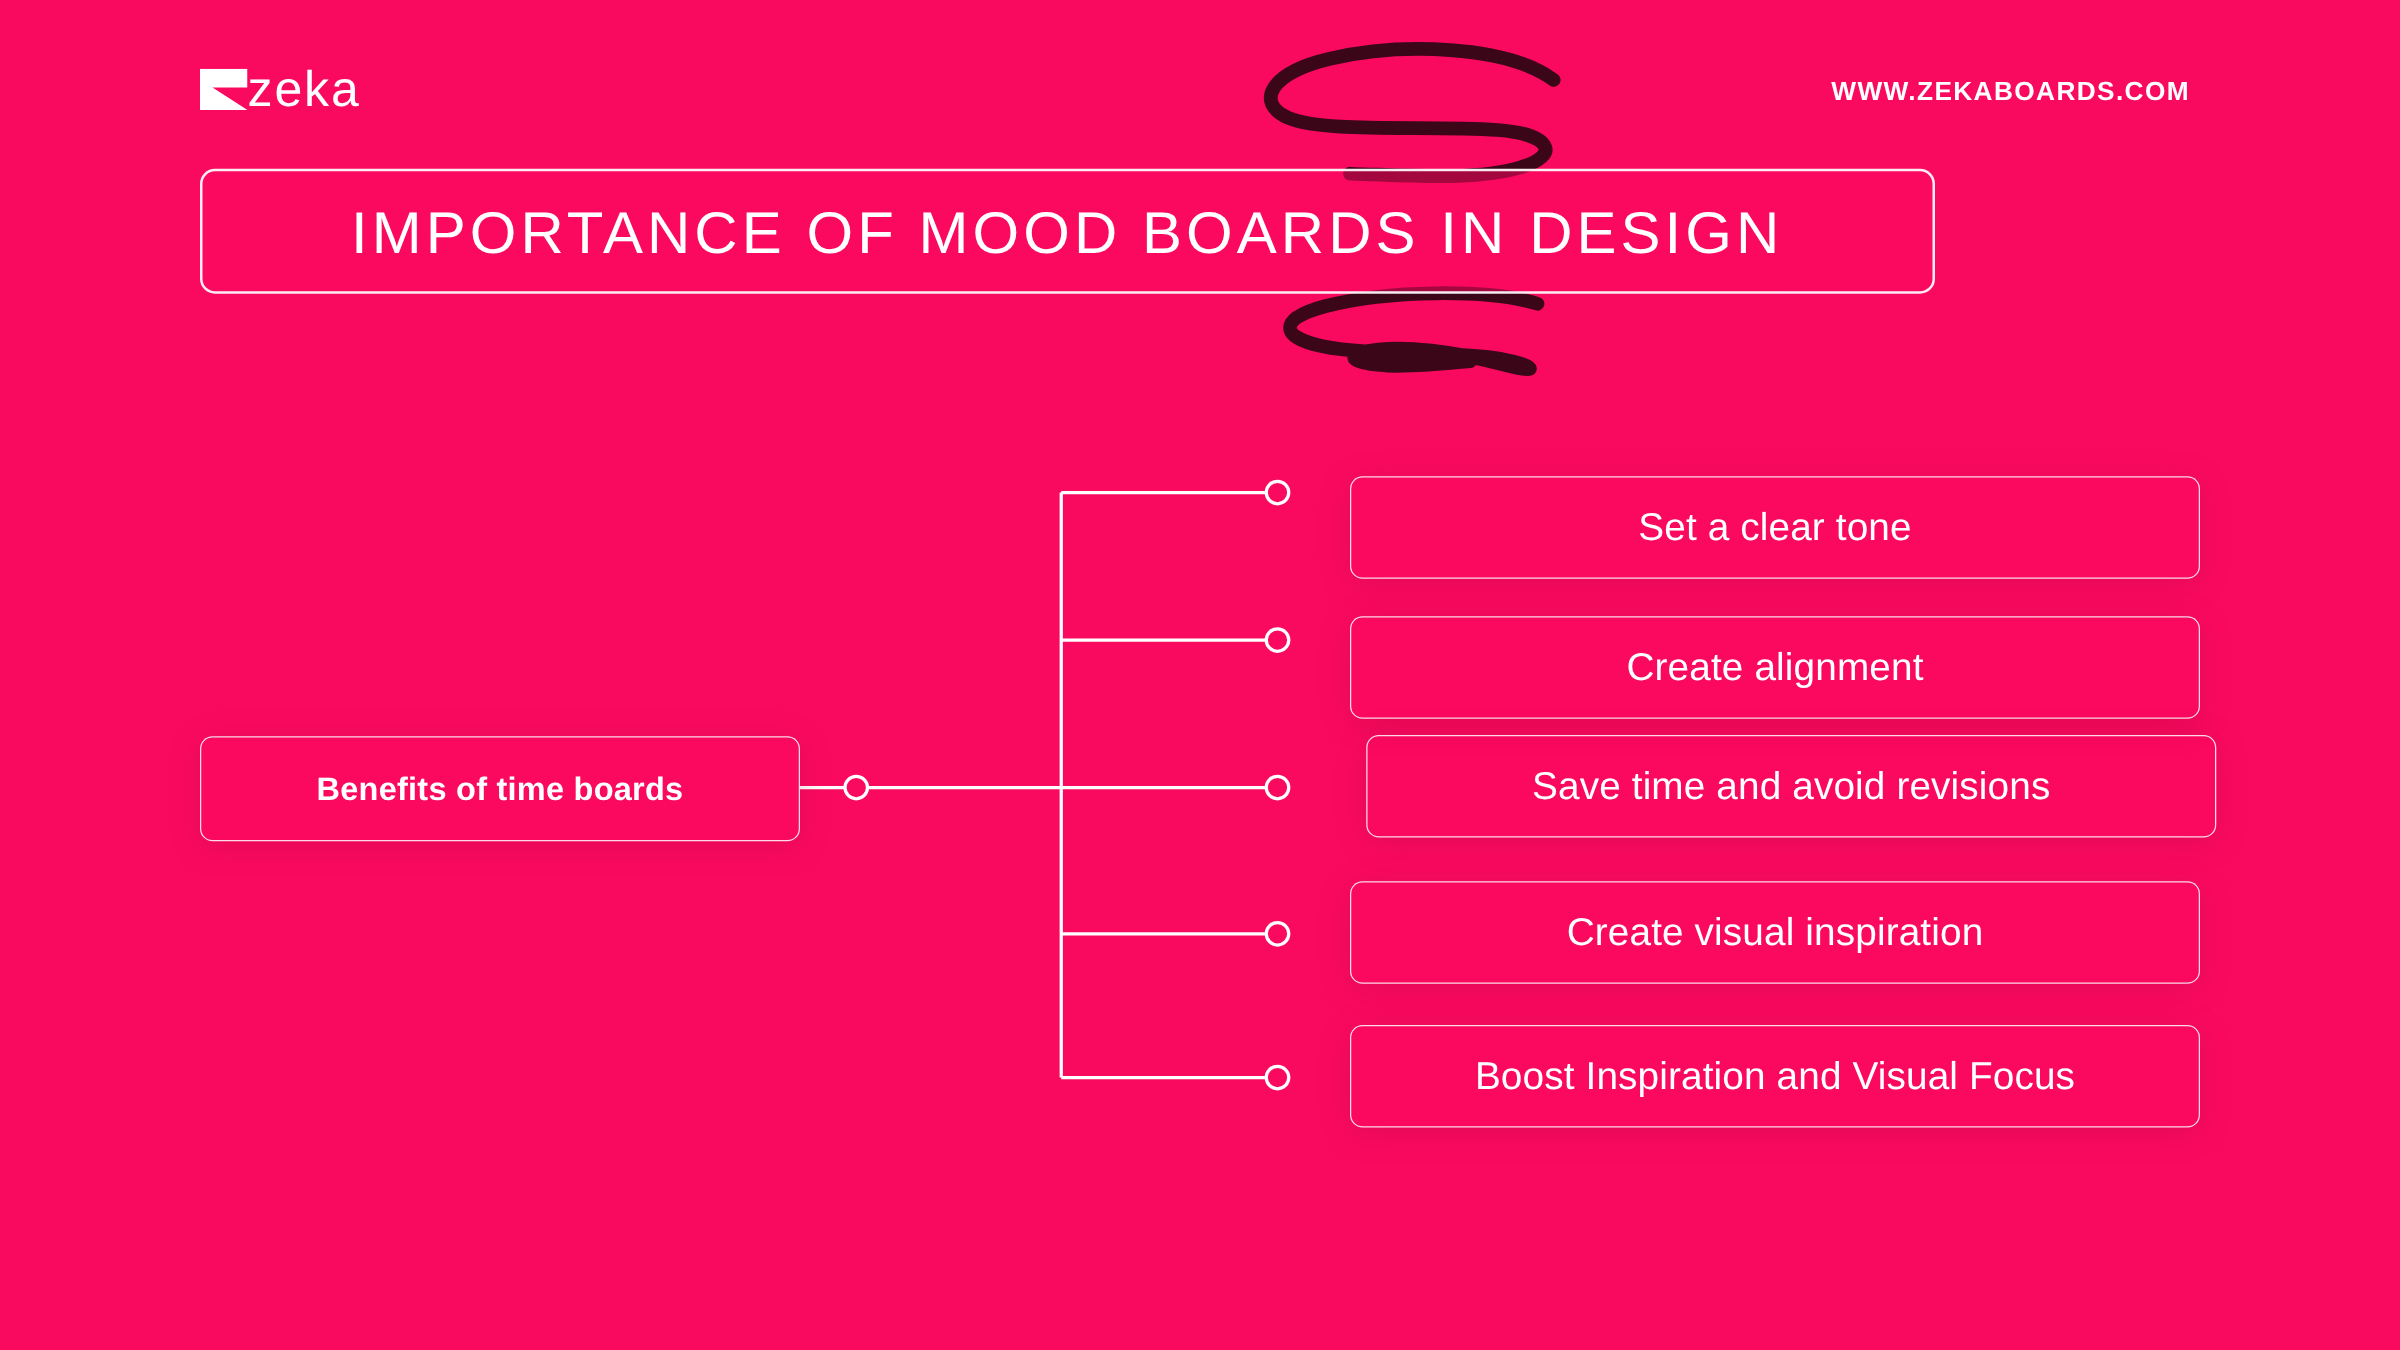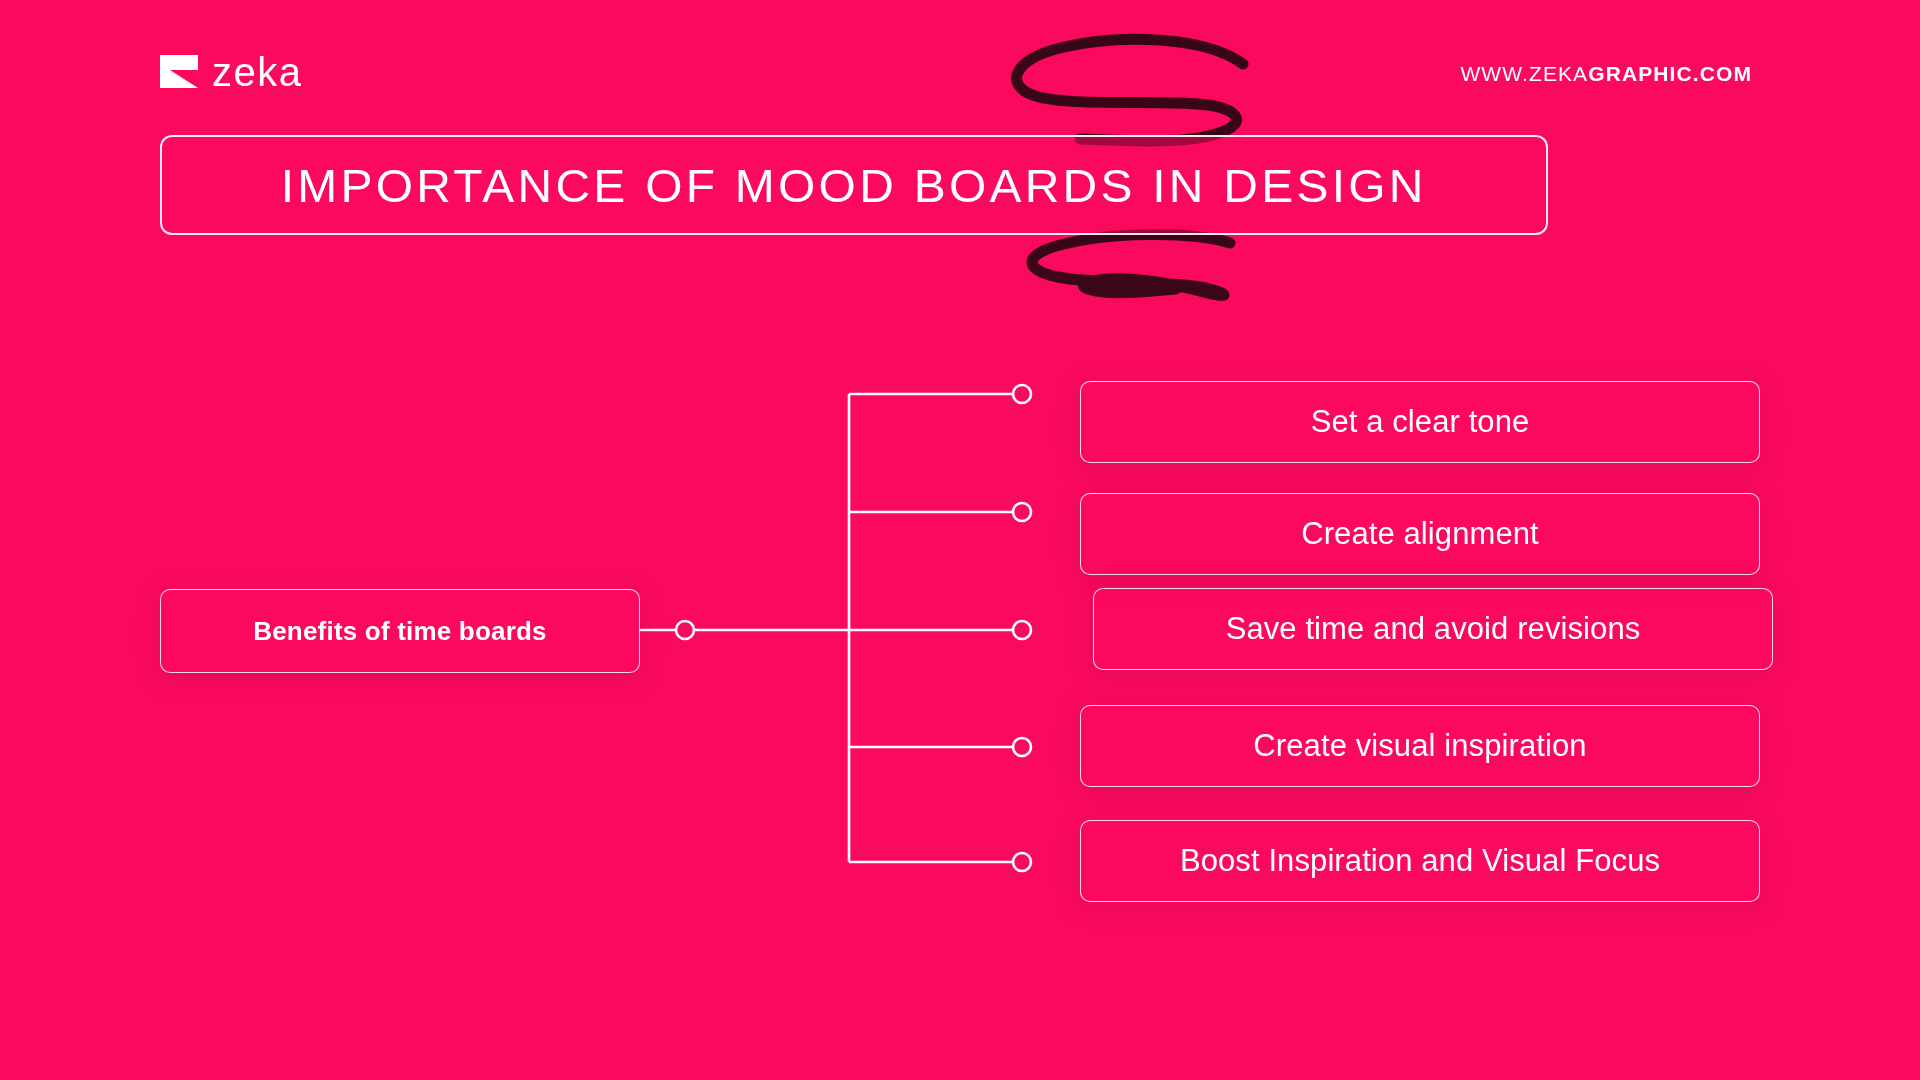--- a/index.html
+++ b/index.html
@@ -15,40 +15,40 @@
     width:1920px; height:1080px;
     background:#FA0A5F;
   }
 
   
   .scribbles { position:absolute; left:0; top:0; width:1920px; height:1080px; pointer-events:none; }
 
   
   .logo {
     position:absolute; left:160px; top:52px;
-    display:flex; align-items:center; gap:14px;
+    display:flex; align-items:center; 
   }
   .logo-mark { width:38px; height:34px; display:block; }
   .logo-word {
     color:#ffffff;
     font-size:40px;
     font-weight:400;
     letter-spacing:1.5px;
     line-height:1;
     font-family:"Liberation Sans", sans-serif;
   }
 
   .site-url {
     position:absolute; right:168px; top:62px;
     color:#ffffff;
     font-size:21px;
     letter-spacing:1.1px;
     white-space:nowrap;
   }
-  .site-url .light { font-weight:400; }
+  .site-url .light { font-weight:700; }
   .site-url .bold  { font-weight:700; }
 
   
   .title-band {
     position:absolute;
     left:160px; top:135px;
     width:1388px; height:100px;
     border:2px solid rgba(255,255,255,0.92);
     border-radius:12px;
     display:flex; align-items:center; justify-content:center;
@@ -114,21 +114,21 @@
   </svg>
 
   <div class="logo">
     <svg class="logo-mark" viewBox="0 0 38 34" xmlns="http://www.w3.org/2000/svg">
       <path d="M0,0 L38,0 L38,15 L10,15 L38,33 L0,33 Z" fill="#ffffff"></path>
     </svg>
     <span class="logo-word">zeka</span>
   </div>
 
   <div class="site-url">
-    <span class="light">WWW.ZEKA</span><span class="bold">GRAPHIC.COM</span>
+    <span class="light">WWW.ZEKA</span><span class="bold">BOARDS.COM</span>
   </div>
 
   <div class="title-band">
     <span class="title-text">IMPORTANCE OF MOOD BOARDS IN DESIGN</span>
   </div>
 
   <div class="diagram">
 
     <svg class="connectors" viewBox="0 0 1920 1080" xmlns="http://www.w3.org/2000/svg">
       <g stroke="#ffffff" stroke-width="2.6" fill="none">

